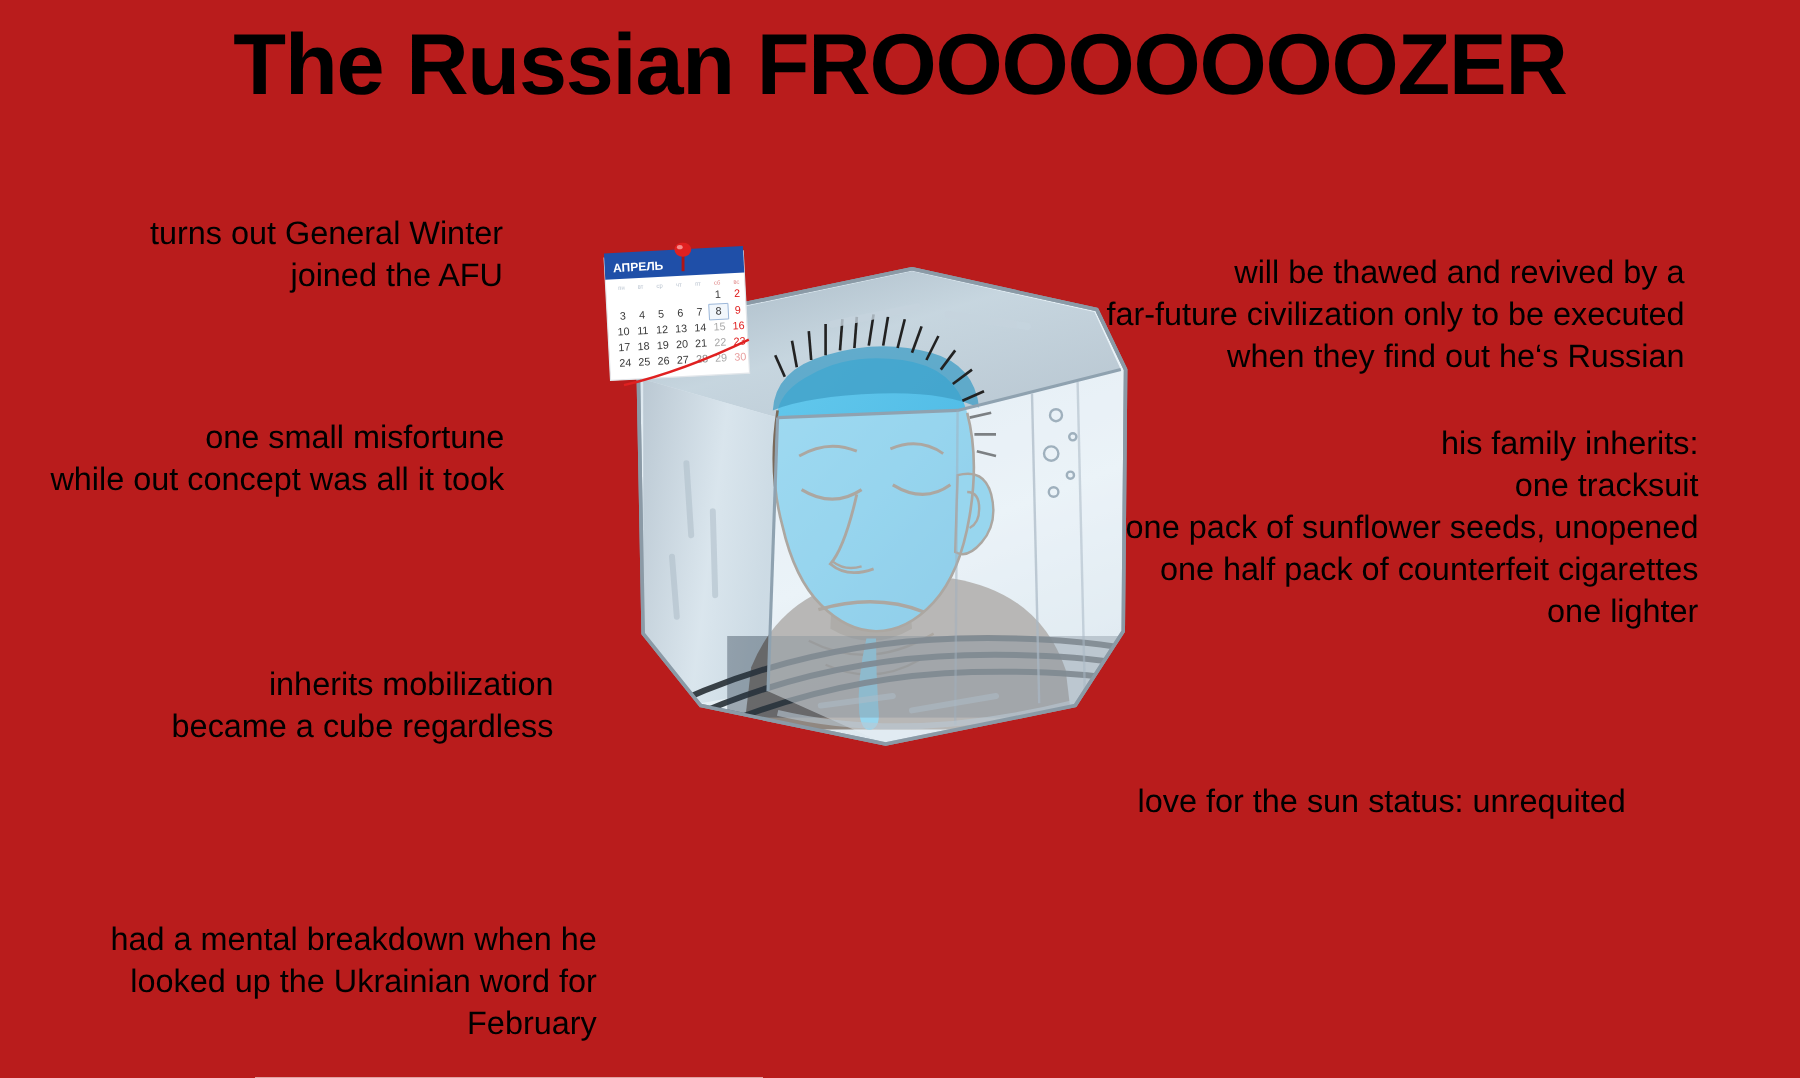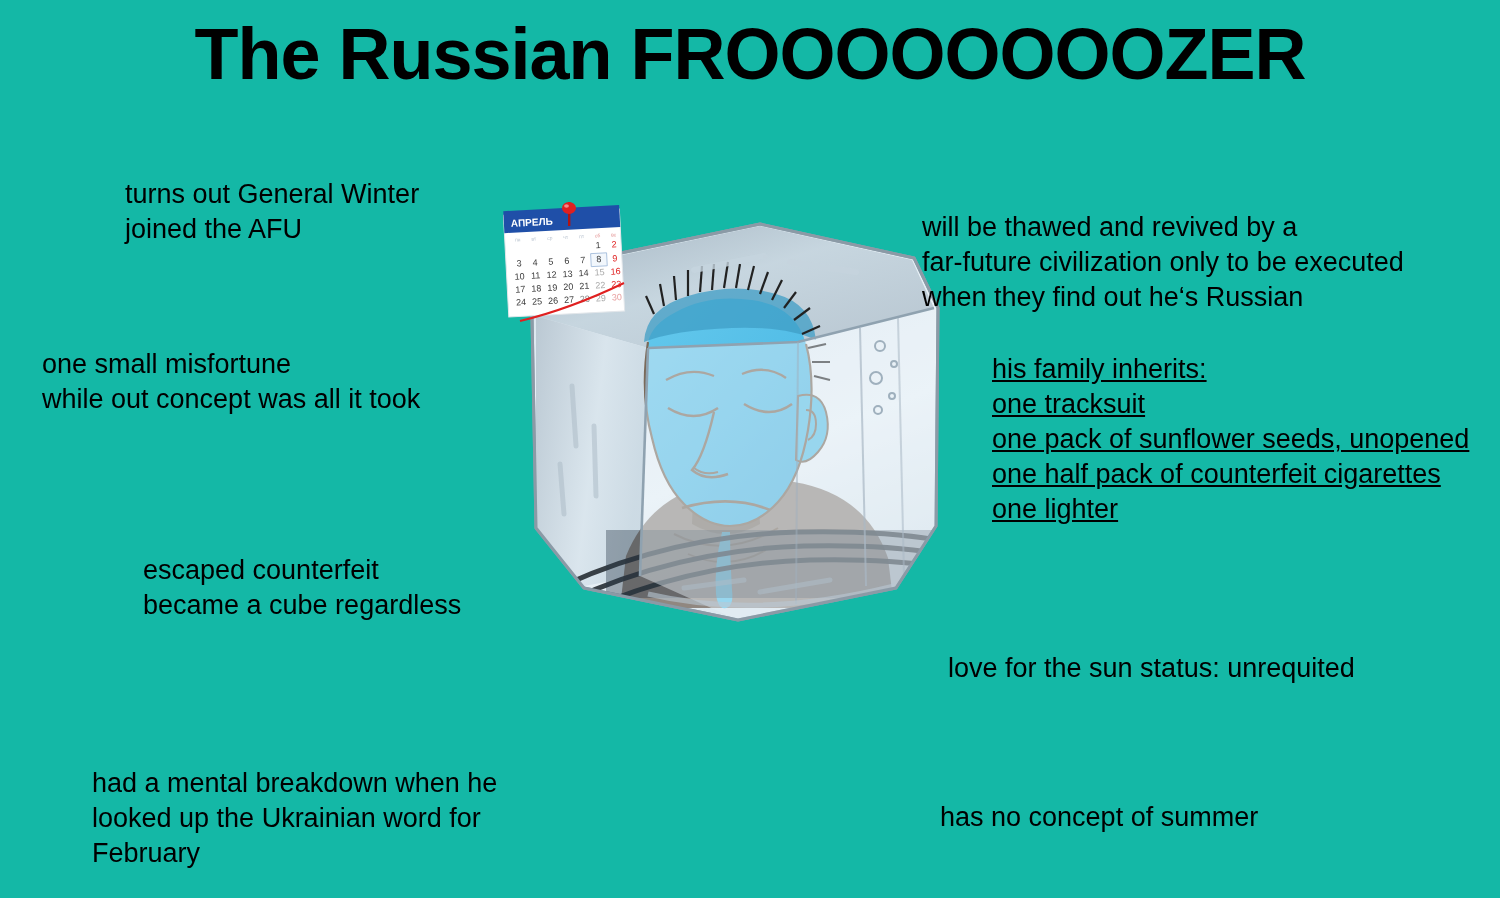--- a/index.html
+++ b/index.html
@@ -8,21 +8,21 @@
     background: #ffffff;
   }
   body {
     font-family: "Liberation Sans", sans-serif;
     color: #000000;
   }
   #meme {
     position: relative;
     width: 1500px;
     height: 898px;
-    background: #14b8a6;
+    background: #b91c1c;
     overflow: hidden;
   }
 
   
   .title {
     position: absolute;
     left: 0;
     top: 12px;
     width: 1500px;
     text-align: center;
@@ -35,26 +35,27 @@
   }
 
   
   .caption {
     position: absolute;
     font-family: "Liberation Sans", sans-serif;
     font-size: 27px;
     line-height: 35px;
     color: #000;
     white-space: pre-line;
+    text-align: right;
   }
 
   .cap-general-winter { left: 125px;  top: 177px; }
   .cap-thawed        { left: 922px;  top: 166px; margin-top: 44px; }
   .cap-misfortune    { left: 42px;   top: 347px; }
-  .cap-inherits      { left: 992px;  top: 352px; text-decoration: underline; }
+  .cap-inherits      { left: 938px;  top: 352px; }
   .cap-mobilization  { left: 143px;  top: 553px; }
   .cap-sun           { left: 948px;  top: 651px; }
   .cap-breakdown     { left: 92px;   top: 766px; }
   .cap-summer        { left: 940px;  top: 800px; }
 
   
   .art {
     position: absolute;
     left: 498px;
     top: 196px;
@@ -293,24 +294,23 @@
 
   <div class="caption cap-misfortune">one small misfortune
 while out concept was all it took</div>
 
   <div class="caption cap-inherits">his family inherits:
 one tracksuit
 one pack of sunflower seeds, unopened
 one half pack of counterfeit cigarettes
 one lighter</div>
 
-  <div class="caption cap-mobilization">escaped counterfeit
+  <div class="caption cap-mobilization">inherits mobilization
 became a cube regardless</div>
 
   <div class="caption cap-sun">love for the sun status: unrequited</div>
 
   <div class="caption cap-breakdown">had a mental breakdown when he
 looked up the Ukrainian word for
 February</div>
 
-  <div class="caption cap-summer">has no concept of summer</div>
 
 </div>
 
 </body></html>

